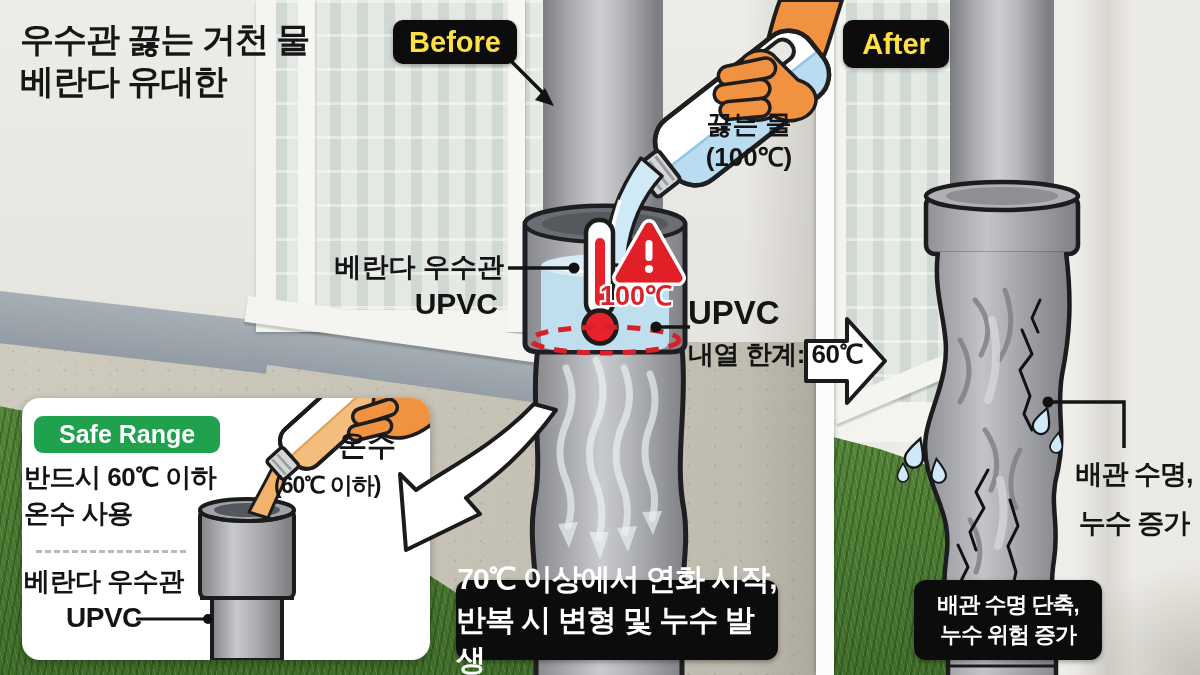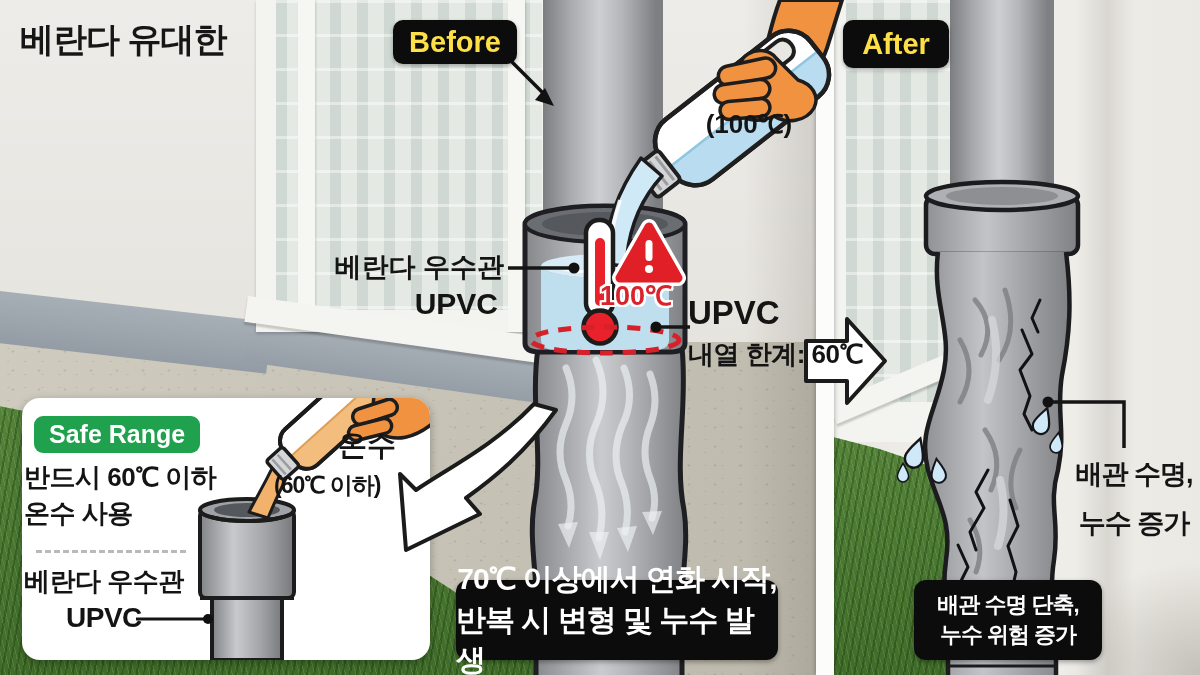--- a/index.html
+++ b/index.html
@@ -85,21 +85,21 @@
   .caption{background:#0c0c0c;color:#fff;border-radius:12px;display:flex;flex-direction:column;
     align-items:center;justify-content:center;font-weight:700;line-height:1.35;
     letter-spacing:-1px;box-shadow:0 2px 5px rgba(0,0,0,.35);}
   .caption-before{left:456px;top:580px;width:322px;height:80px;font-size:30px;}
   .caption-after{left:914px;top:580px;width:188px;height:80px;font-size:22px;white-space:nowrap;}
 
   
   .inset{left:22px;top:398px;width:408px;height:262px;background:#fff;border-radius:18px;
     box-shadow:0 3px 10px rgba(0,0,0,.3);z-index:5;overflow:hidden;}
   .badge{position:absolute;left:12px;top:18px;background:#1fa14e;color:#fff;border-radius:9px;
-    padding:4px 15px;font-size:25px;font-weight:700;}
+    padding:4px 25px;font-size:25px;font-weight:700;}
   .ins-line{position:absolute;left:2px;color:#141414;font-weight:700;font-size:26px;letter-spacing:-.5px;}
   .ins-dash{position:absolute;left:14px;top:152px;width:150px;border-top:3px dashed #b9b9b9;}
   .ins-svg{position:absolute;left:0;top:0;}
   .ins-bottle-label{position:absolute;left:284px;top:28px;font-size:29px;font-weight:700;color:#141414;margin-left:32px;}
   .ins-bottle-sub{position:absolute;left:252px;top:72px;font-size:23px;font-weight:700;color:#141414;letter-spacing:-1px;}
 </style>
 </head>
 <body>
 
 <div class="stage">
@@ -278,31 +278,33 @@
     </g>
     <g>
       <line x1="512" y1="62" x2="544" y2="94" stroke="#111111" stroke-width="3.5"></line>
       <polygon points="554,106 535,100 545,88" fill="#111111"></polygon>
     </g>
 
     <path d="M806,341 L847,341 L847,319 L885,361 L847,403 L847,381 L806,381 Z" fill="#ffffff" stroke="#1b1b1b" stroke-width="4" stroke-linejoin="round"></path>
   </svg>
 
   <div class="abs z4 title">
+    <div>우수관 끓는 거천 물</div>
     <div>베란다 유대한</div>
   </div>
 
   <div class="abs z4 tag tag-before">
     <span>Before</span>
   </div>
   <div class="abs z4 tag tag-after">
     <span>After</span>
   </div>
 
   <div class="abs z4 lbl lbl-bottle">
+    <div>끓는 물</div>
     <div>(100℃)</div>
   </div>
 
   <div class="abs z4 lbl lbl-pipe-before">
     <div>베란다 우수관</div>
     <div class="l2">UPVC</div>
   </div>
 
   <div class="abs z4 temp-red">100℃</div>
 

